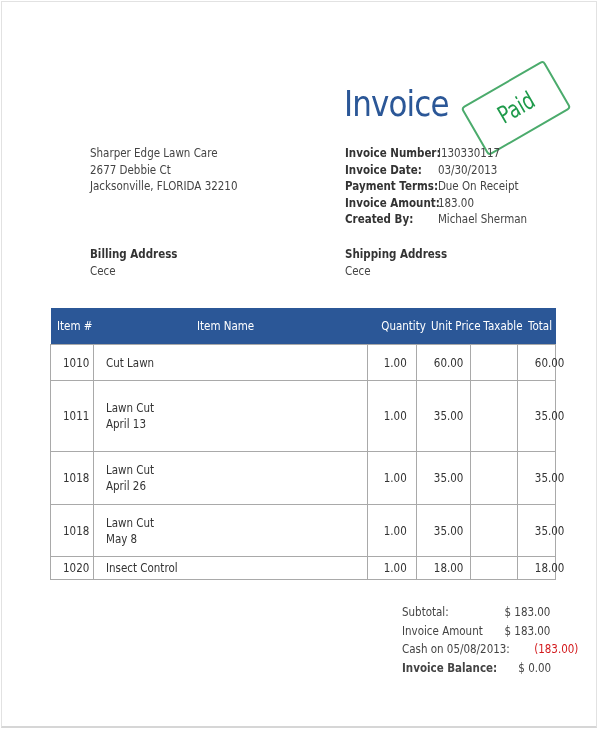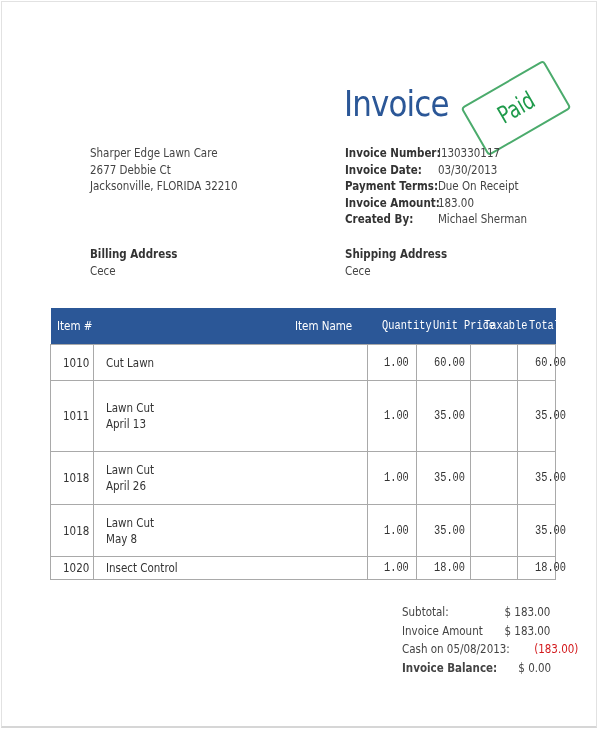--- a/index.html
+++ b/index.html
@@ -17,21 +17,21 @@
   .meta-row { display:flex; }
   .meta-row .k { width:108px; font-weight:bold; color:#333; }
   .meta-row .v { color:#444; }
 
   table.items { position:absolute; left:50px; top:308px; width:505px; border-collapse:collapse; table-layout:fixed;border-radius:30px; }
   table.items th { background:#2b5797; color:#fff; font-weight:normal; height:36px; padding:0 6px; font-size:12px; white-space:nowrap; }
   table.items td { border:1px solid #a9a9a9; font-size:12px; padding:0 12px; color:#333; white-space:nowrap; }
   table.items td:first-child { border-left:1px solid #a9a9a9; }
   .sq { display:inline-block; transform:scaleX(0.86); transform-origin:left center; }
   .sqr { display:inline-block; transform:scaleX(0.86); transform-origin:right center; }
-  .num { text-align:left;font-family:Liberation Mono, monospace; }
+  .num { text-align:left; }
   .ln { line-height:16px; }
 
   .totals { left:402px; top:603px; width:148px; font-size:12px; }
   .totals .row { display:flex; justify-content:space-between; height:18.5px; line-height:18.5px;text-align:right; }
   .totals .lbl { transform:scaleX(0.86); transform-origin:left center; white-space:nowrap; color:#444; }
   .totals .val { transform:scaleX(0.86); transform-origin:right center; white-space:nowrap; color:#444; }
   .neg { color:#d3191c !important; }
 </style>
 </head>
 <body>
@@ -89,21 +89,21 @@
     <col style="width:43px">
       <col style="width:274px">
       <col style="width:49px">
       <col style="width:54px">
       <col style="width:47px">
       <col style="width:38px">
   </colgroup>
   <thead>
     <tr>
       <th style="text-align:left"><span class="sq">Item #</span></th>
-      <th style="text-align:right"><span class="sq">Item Name</span></th>
+      <th style="text-align:center"><span class="sq">Item Name</span></th>
       <th class="num"><span class="sqr">Quantity</span></th>
       <th class="num"><span class="sqr">Unit Price</span></th>
       <th class="num"><span class="sqr">Taxable</span></th>
       <th class="num"><span class="sqr">Total</span></th>
     </tr>
   </thead>
   <tbody>
     <tr style="height:36px">
       <td><span class="sq">1010</span></td>
       <td><span class="sq">Cut Lawn</span></td>

